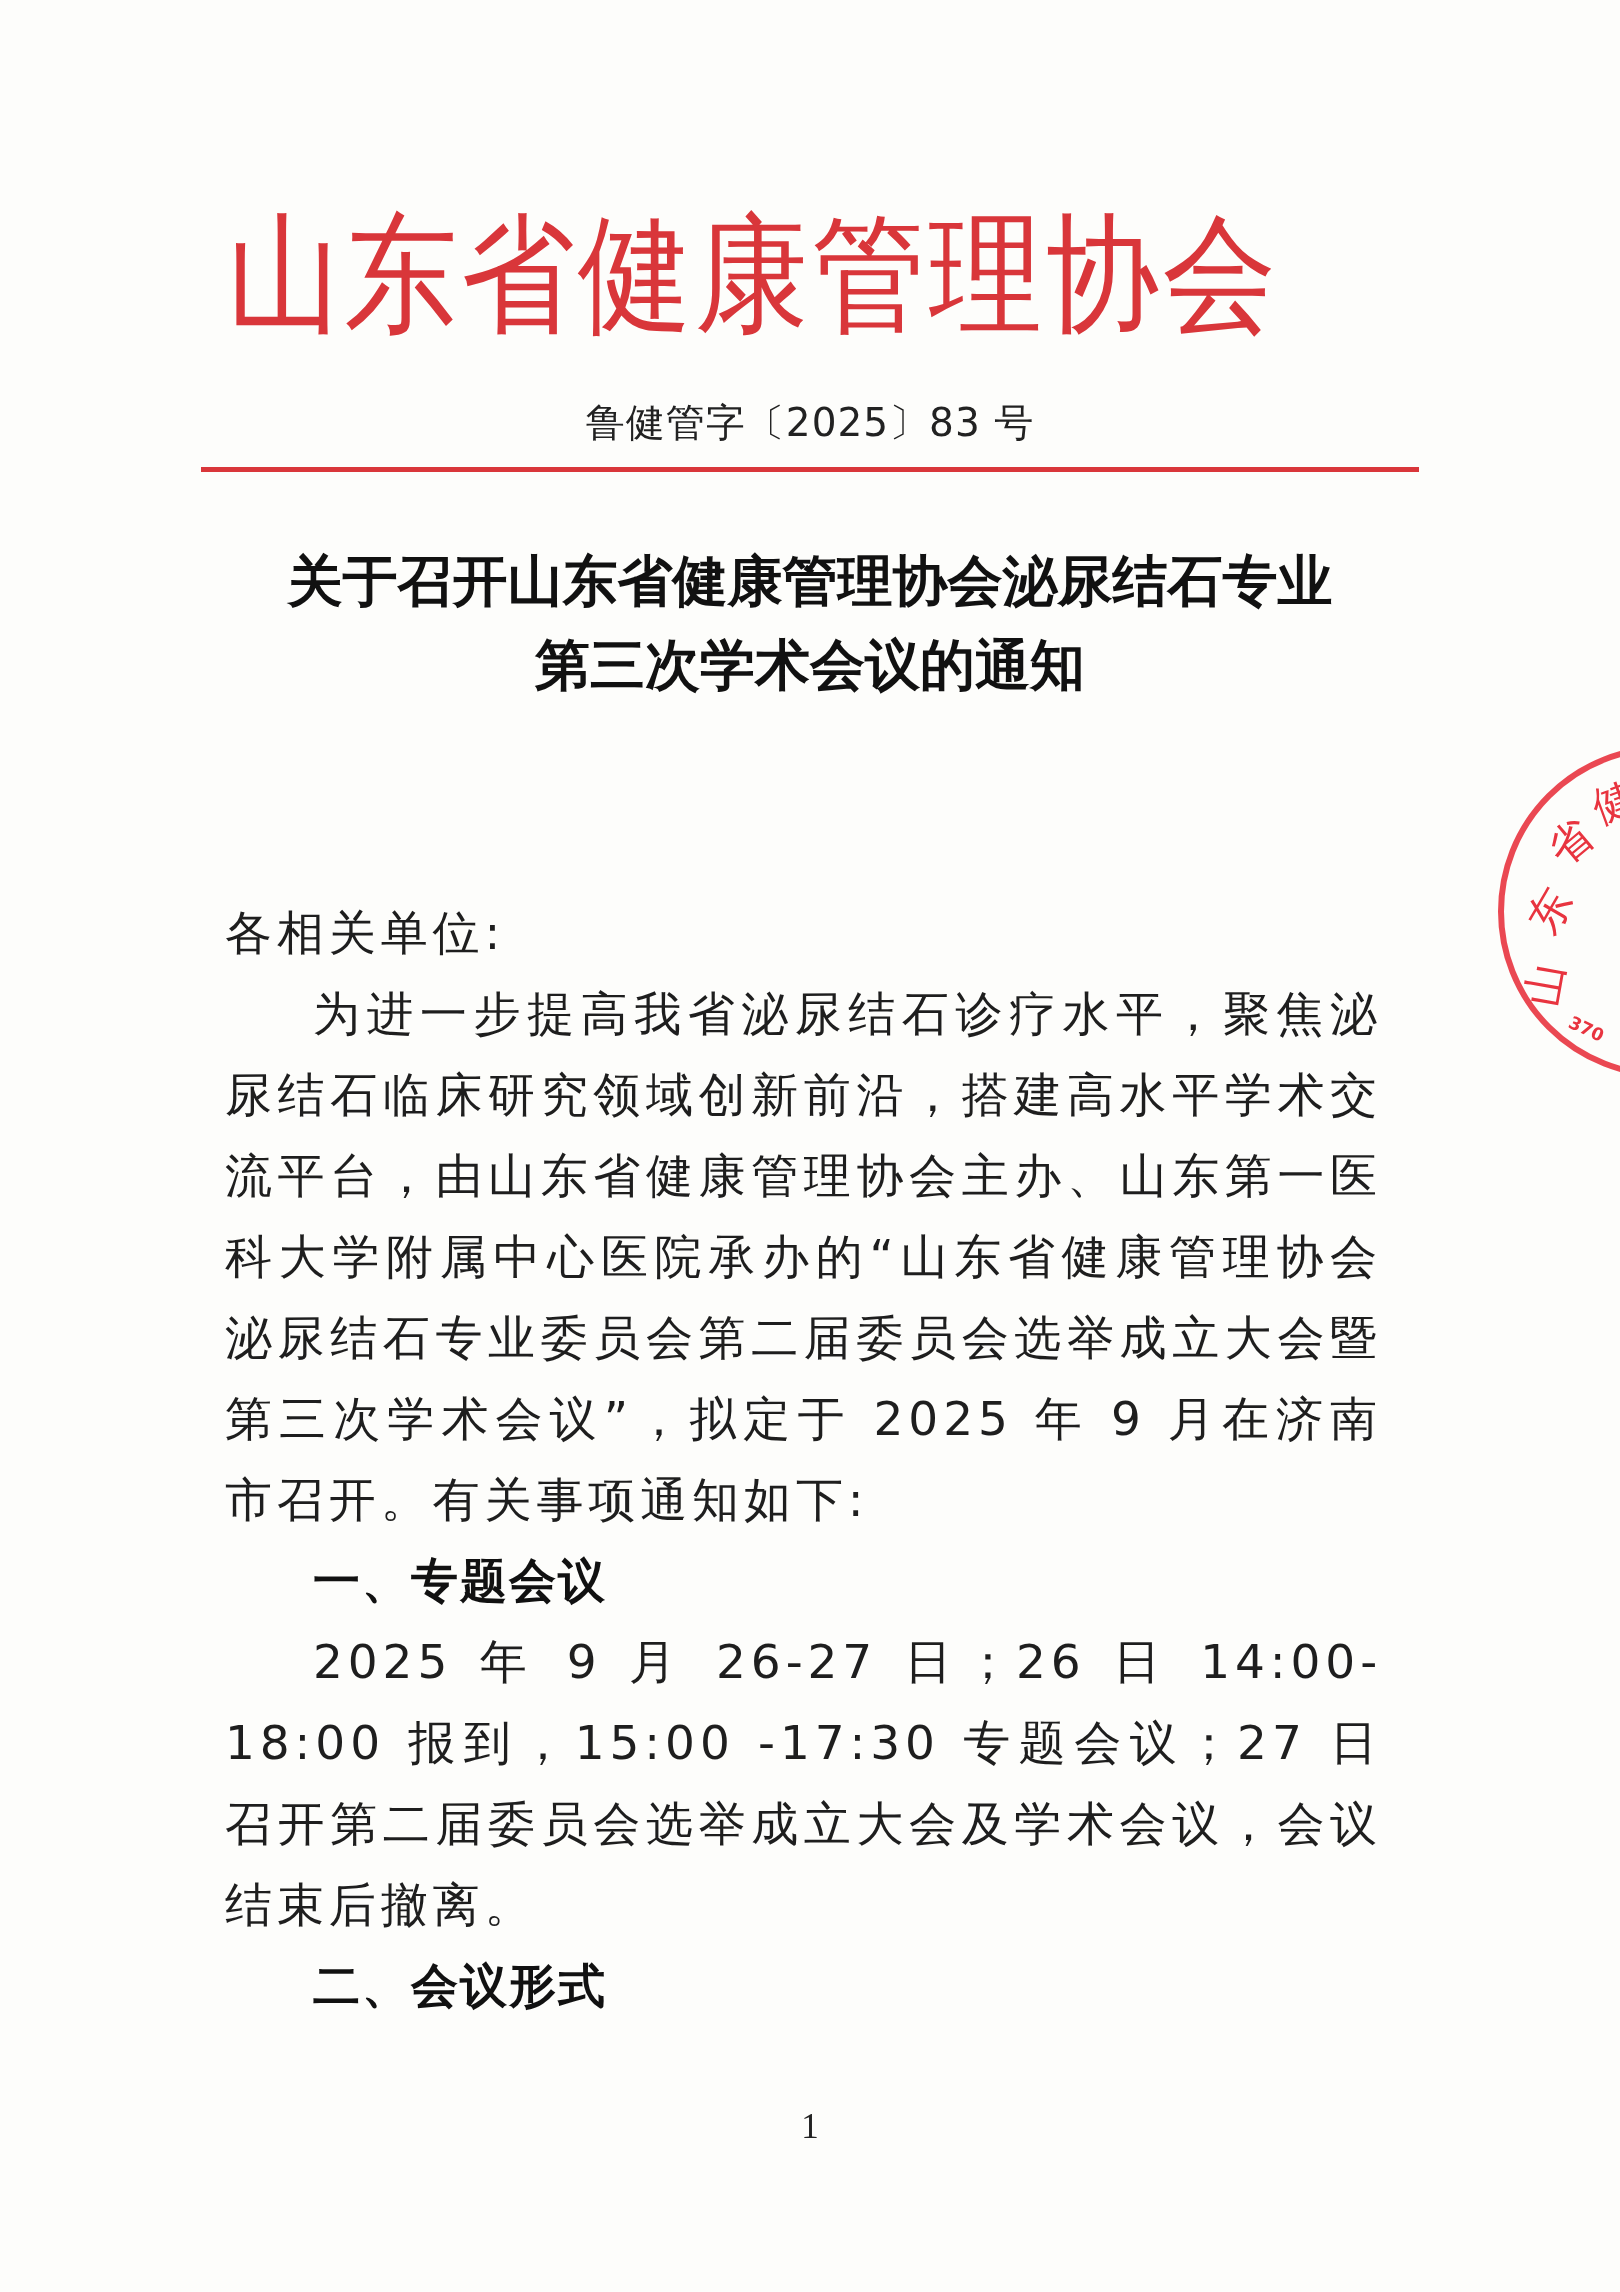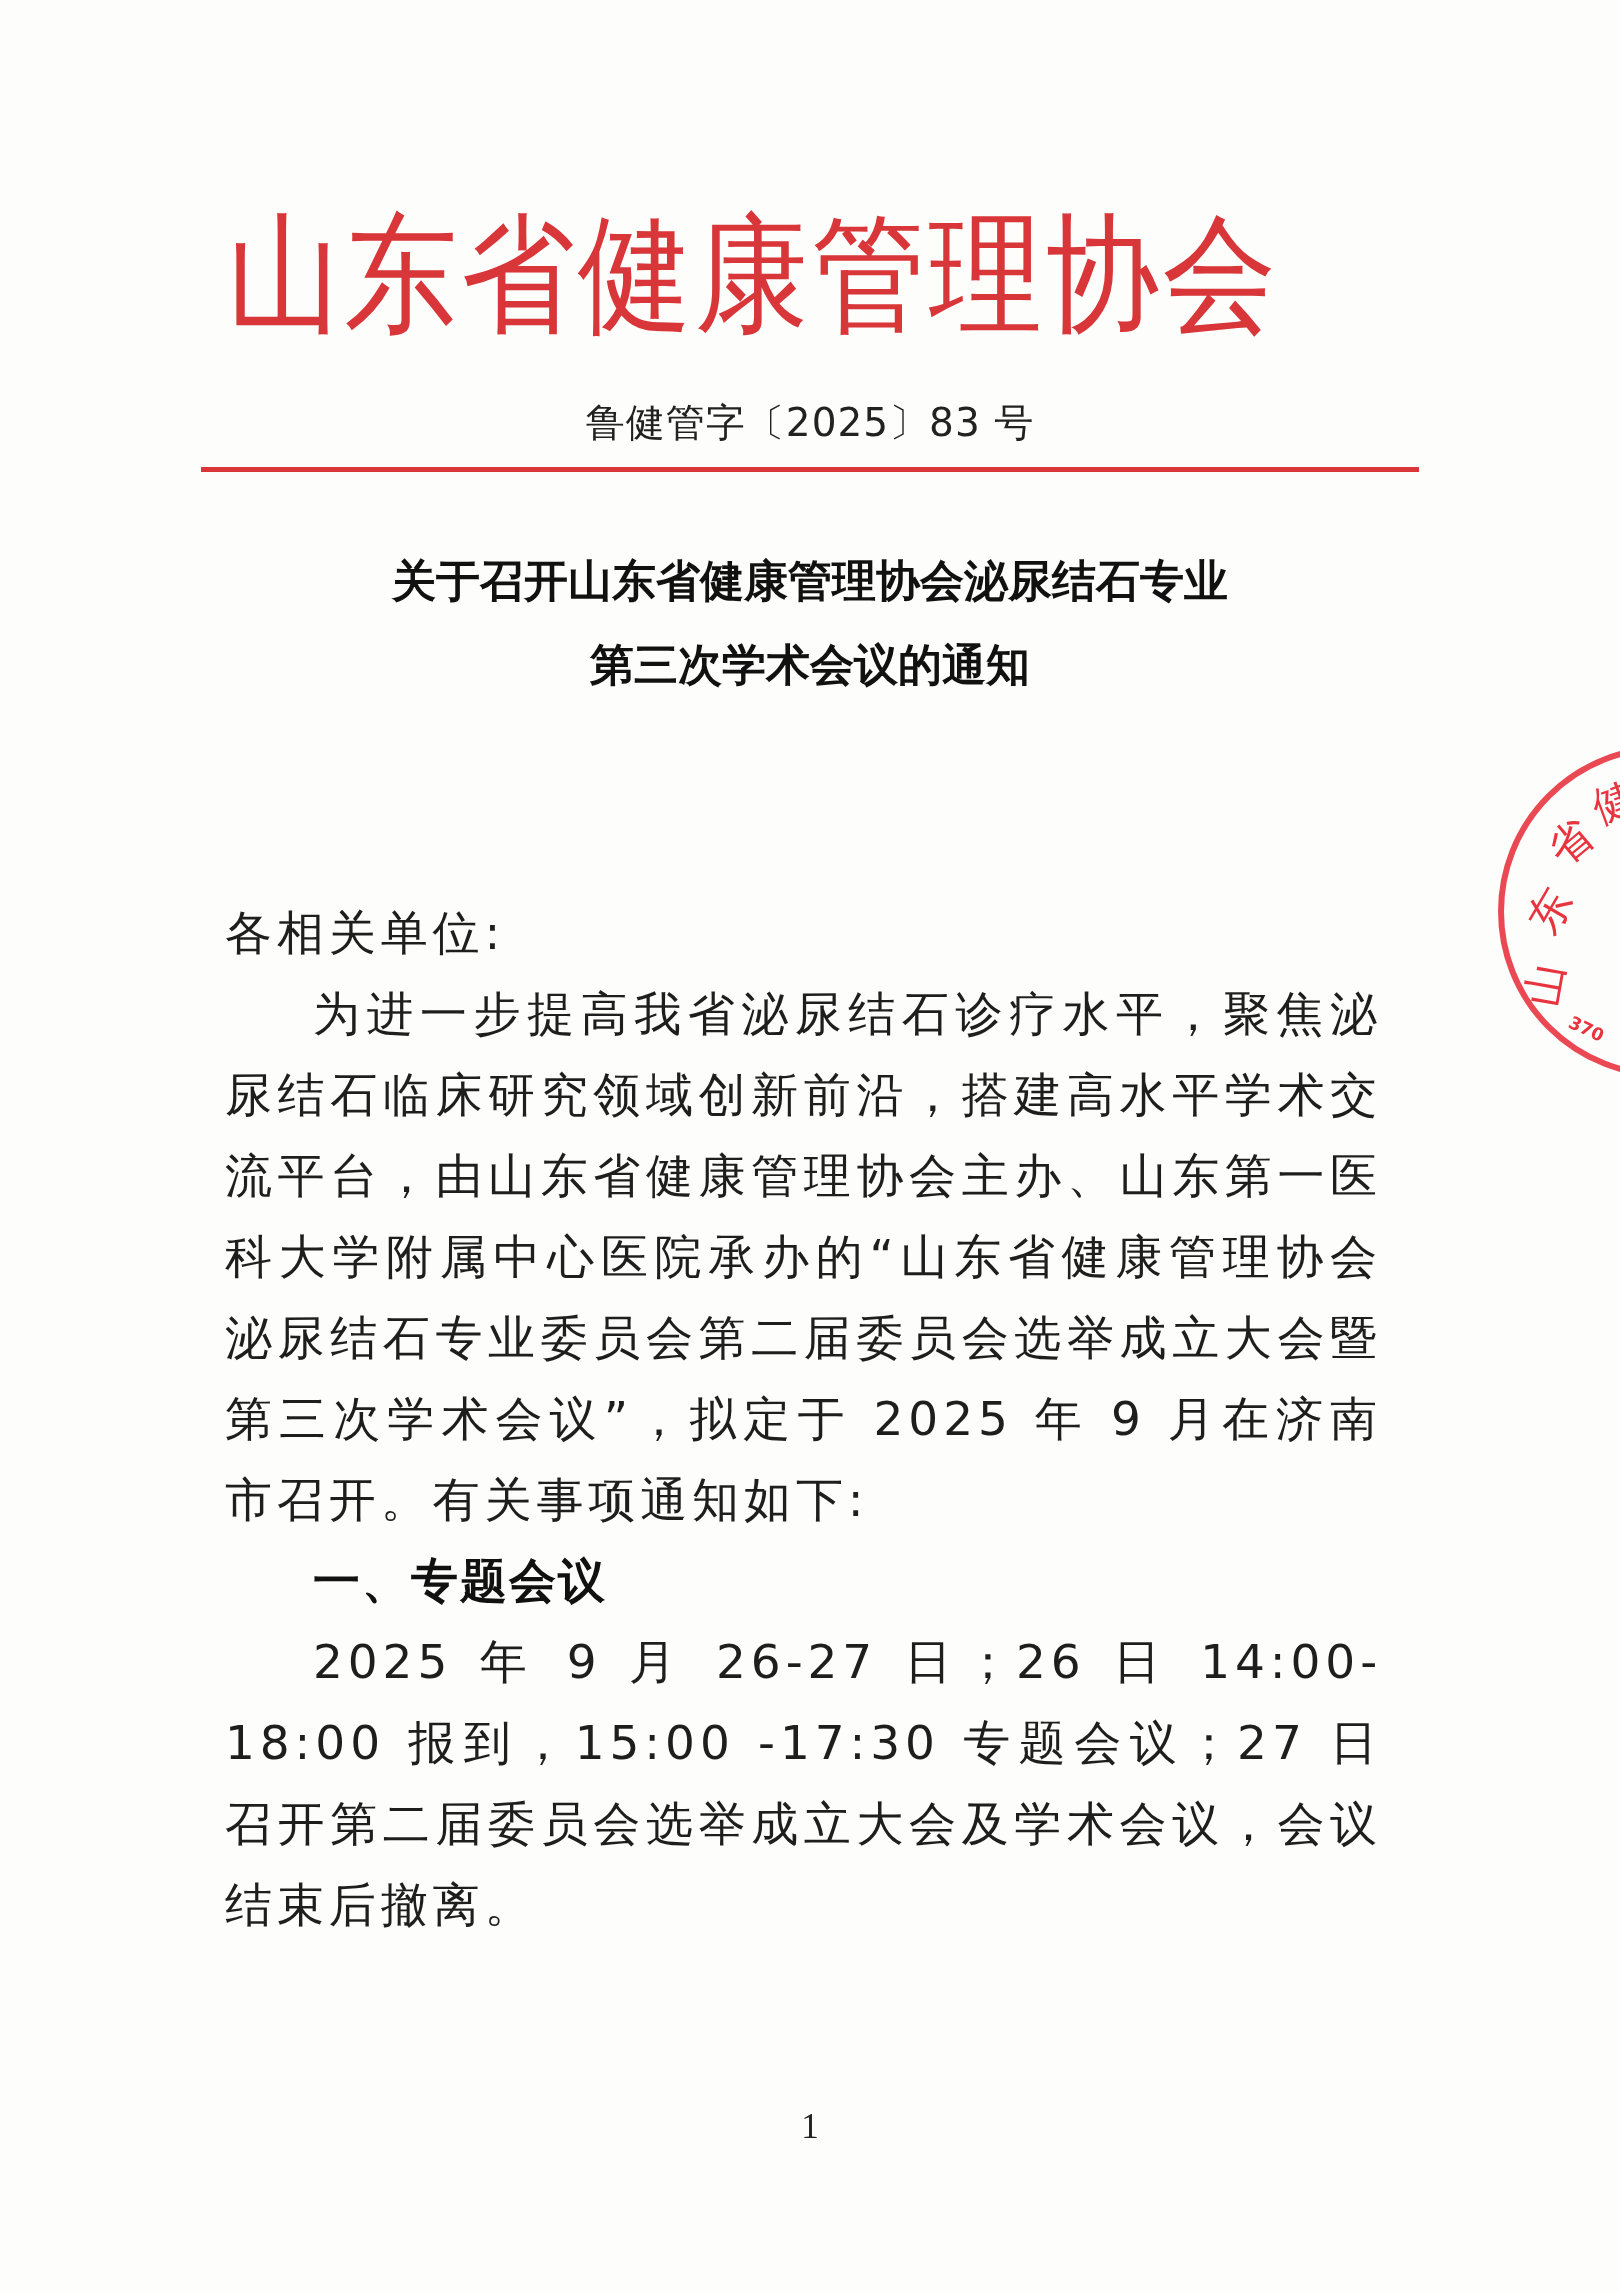--- a/index.html
+++ b/index.html
@@ -54,21 +54,21 @@
       background: #d9363a;
     }
     .notice-title {
       position: absolute;
       left: 0;
       width: 1620px;
       top: 539px;
       text-align: center;
       font-family: "DejaVu Serif", serif;
       font-weight: bold;
-      font-size: 44px;
+      font-size: 55px;
       line-height: 84px;
       color: #111;
     }
     .notice-title div {
       white-space: nowrap;
     }
     .body-text {
       position: absolute;
       left: 225px;
       top: 892px;
@@ -142,20 +142,21 @@
   <div class="notice-title">
     <div>关于召开山东省健康管理协会泌尿结石专业</div>
     <div>第三次学术会议的通知</div>
   </div>
 
   <div class="body-text">
     <p>各相关单位:</p>
     <p class="indent">为进一步提高我省泌尿结石诊疗水平，聚焦泌尿结石临床研究领域创新前沿，搭建高水平学术交流平台，由山东省健康管理协会主办、山东第一医科大学附属中心医院承办的“山东省健康管理协会泌尿结石专业委员会第二届委员会选举成立大会暨第三次学术会议”，拟定于 2025 年 9 月在济南市召开。有关事项通知如下:</p>
     <p class="section-heading">一、专题会议</p>
     <p class="indent">2025 年 9 月 26-27 日；26 日 14:00-18:00 报到，15:00 -17:30 专题会议；27 日召开第二届委员会选举成立大会及学术会议，会议结束后撤离。</p>
+    <p class="section-heading">二、会议形式</p>
   </div>
 
   <div class="seal"></div>
   <div class="seal-text" style="left:1524px; top:956px; transform:rotate(-80deg);">山</div>
   <div class="seal-text" style="left:1529px; top:882px; transform:rotate(-60deg);">东</div>
   <div class="seal-text" style="left:1549px; top:814px; transform:rotate(-40deg);">省</div>
   <div class="seal-text" style="left:1593px; top:774px; transform:rotate(-20deg);">健</div>
   <div class="seal-code" style="left:1568px; top:1019px;">370</div>
 
   <div class="page-number">1</div>

